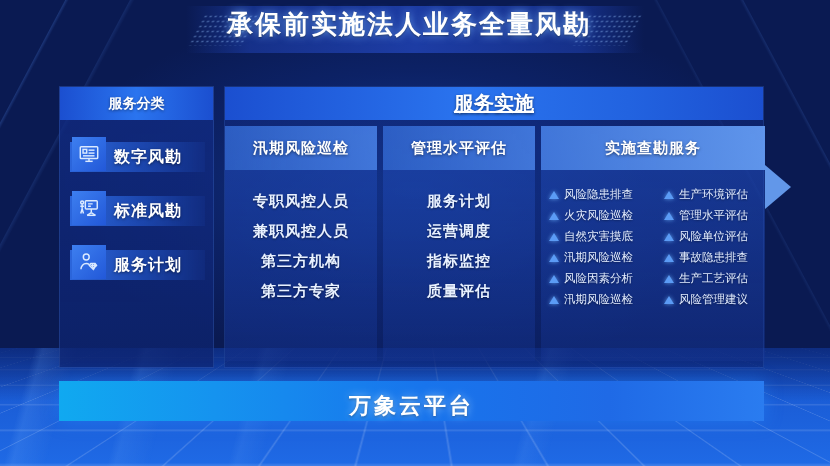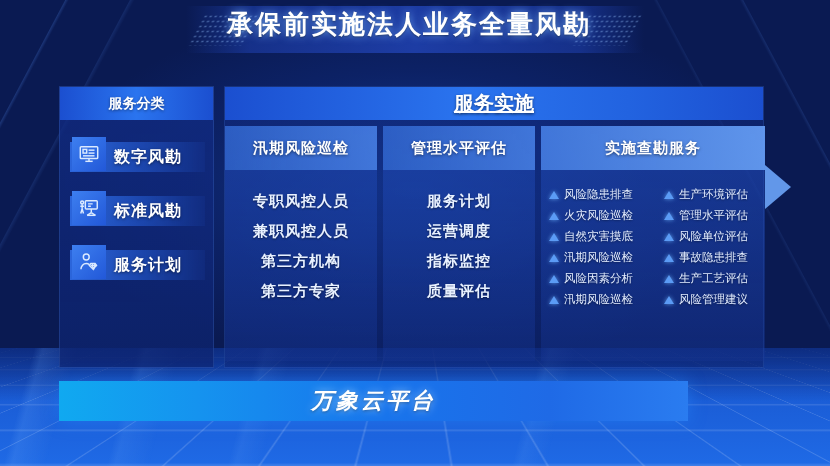--- a/index.html
+++ b/index.html
@@ -164,25 +164,24 @@
   }
   .tri{
     width:0; height:0; flex:0 0 auto;
     border-left:5px solid transparent; border-right:5px solid transparent;
     border-bottom:8px solid #5b9bf5;
     filter:drop-shadow(0 0 2px rgba(110,180,255,.8));
   }
 
   
   .bottom-banner{
-    position:absolute; left:59px; top:381px; width:629px; height:40px;
+    position:absolute; left:59px; top:381px; width:705px; height:40px;
     background:linear-gradient(90deg,#10a9f0 0%,#1593ef 22%,#1874ec 52%,#1f6ae6 78%,#2a7cf0 100%);
-    display:flex; align-items:center; justify-content:center;
+    display:flex; align-items:flex-end; justify-content:center;
     box-shadow:0 0 18px rgba(40,140,255,.45);
-    font-style:italic;
   }
   .bottom-banner span{
     font-size:22px; font-weight:bold; color:#fff; letter-spacing:3px;
     text-shadow:0 0 8px rgba(160,210,255,.85),0 1px 3px rgba(0,0,0,.4);
   }
 </style>
 </head>
 <body>
 
 <div id="stage">

